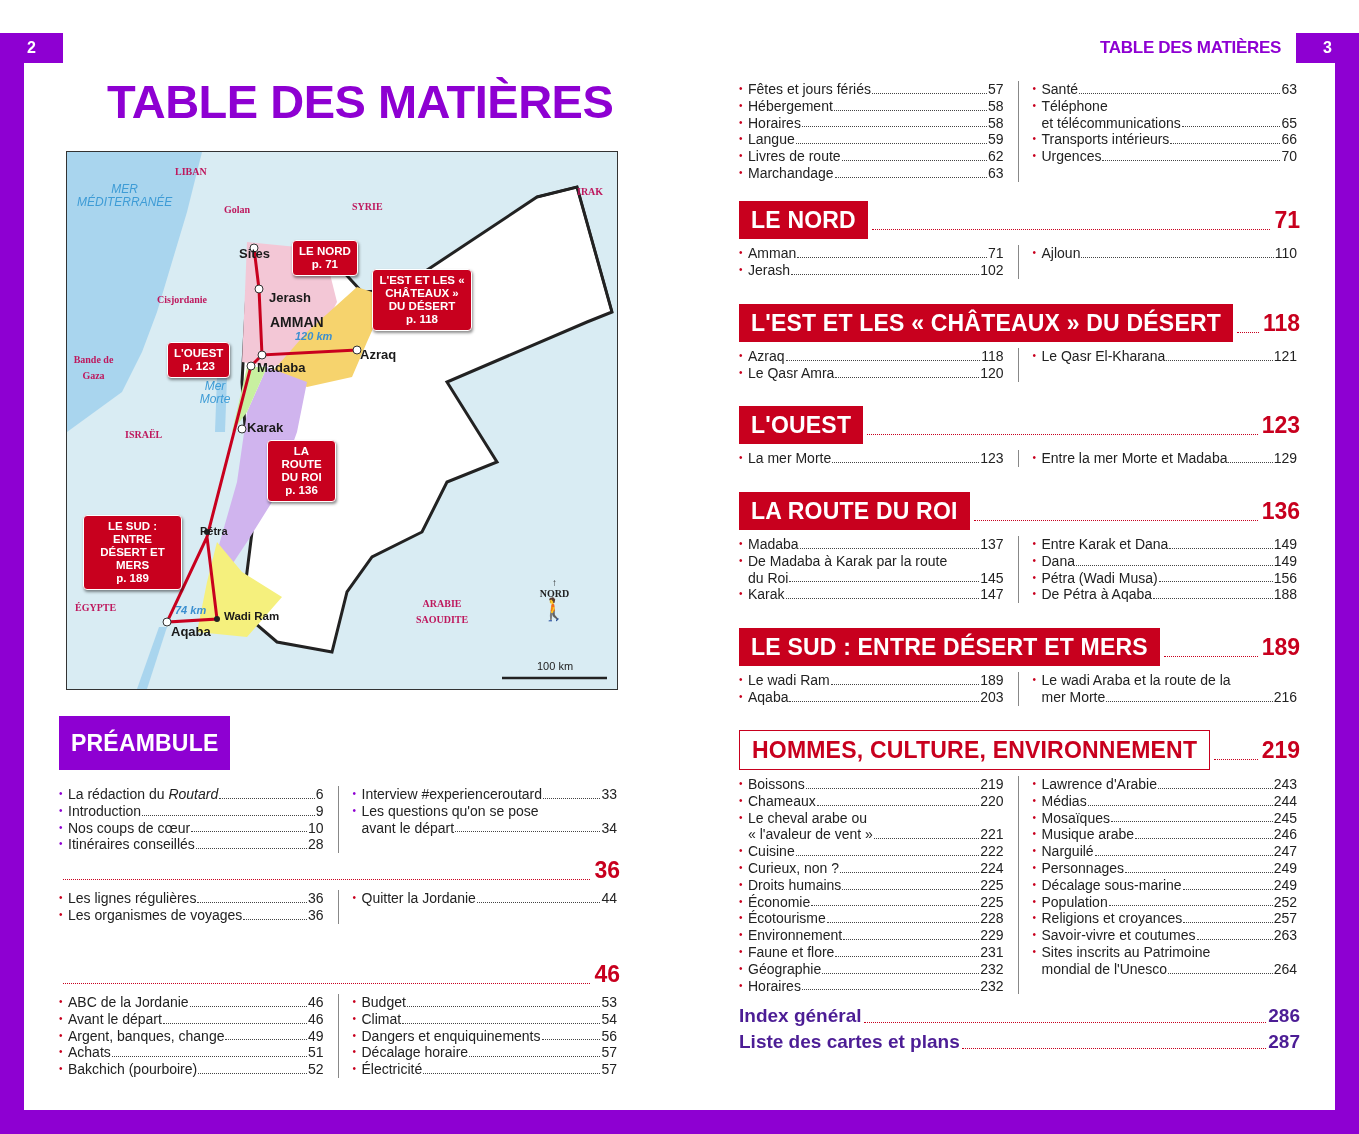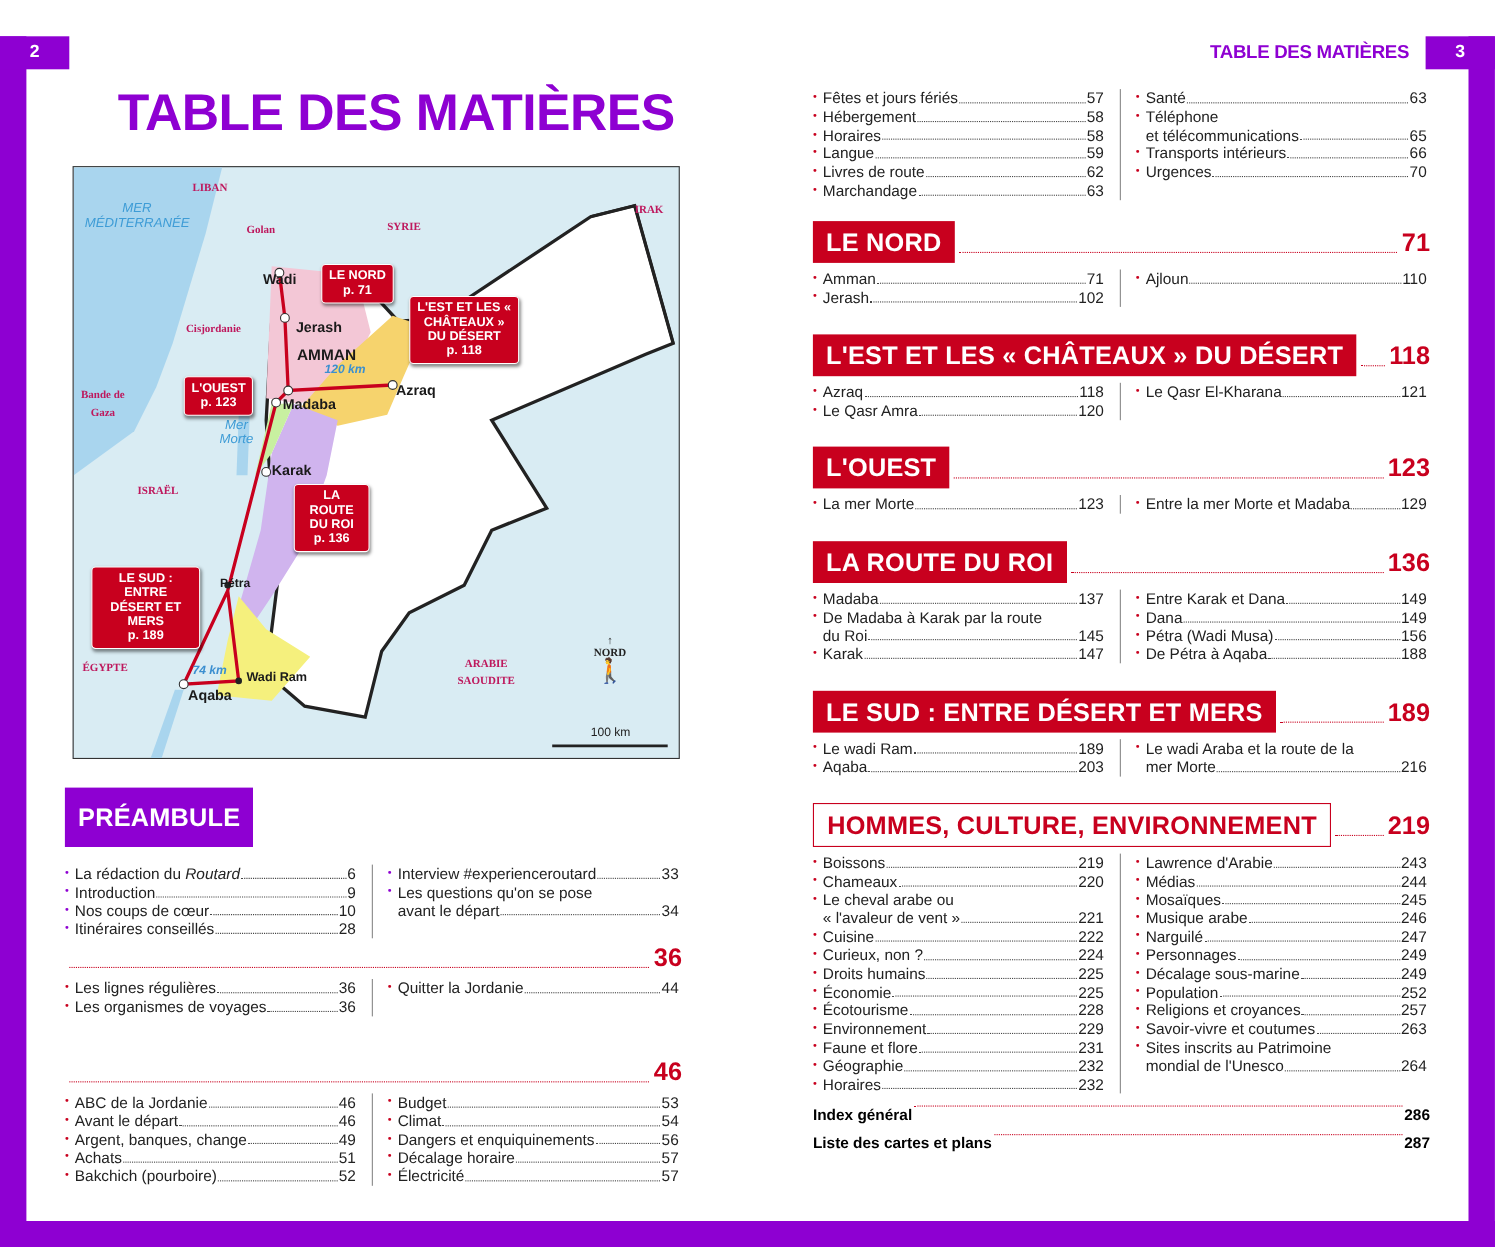--- a/index.html
+++ b/index.html
@@ -26,21 +26,21 @@
   .cols{display:flex;margin-top:6px;}
   .col{flex:1;font-size:14px;line-height:16.8px;}
   .col.left{padding-right:14px;border-right:1px solid #888;margin-right:14px;}
   .entry{display:flex;align-items:flex-end;}
   .entry .bullet{color:#c8001e;width:9px;flex:none;font-size:10px;}
   .entry .bullet.pur{color:#8e00d2;}
   .entry .txt{white-space:nowrap;}
   .entry .dots{flex:1;border-bottom:1px dotted #444;margin:0 1px 4px 1px;min-width:4px;}
   .entry .pg{white-space:nowrap;}
   .entry.cont{padding-left:9px;}
-  .final{position:absolute;left:739px;width:561px;display:flex;align-items:flex-start;color:#000000;font-weight:bold;font-size:14px;}
+  .final{position:absolute;left:739px;width:561px;display:flex;align-items:flex-end;color:#4c1d95;font-weight:bold;font-size:19px;}
   .final .dots{flex:1;border-bottom:1.5px dotted #c8001e;margin:0 2px 4px 2px;}
 </style>
 </head>
 <body>
 
 <div class="frame" style="left:0;top:33px;width:24px;height:1101px;"></div>
 <div class="frame" style="right:0;top:33px;width:24px;height:1101px;"></div>
 <div class="frame" style="left:0;top:1110px;width:1359px;height:24px;"></div>
 <div class="pagenum" style="left:0;width:63px;">2</div>
 <div class="pagenum" style="right:0;width:63px;">3</div>
@@ -82,29 +82,29 @@
 
     <path d="M150,225 L160,225 L158,280 L148,280 Z" fill="#a9d5ee"></path>
     <path d="M92,475 L100,475 L80,537 L70,537 Z" fill="#a9d5ee"></path>
 
     <line x1="435" y1="526" x2="540" y2="526" stroke="#222" stroke-width="2.5"></line>
   </svg>
   <div class="lbl" style="left:108px;top:12px;">LIBAN</div>
   <div class="lbl" style="left:285px;top:47px;">SYRIE</div>
   <div class="lbl" style="left:510px;top:32px;">IRAK</div>
   <div class="lbl" style="left:157px;top:50px;">Golan</div>
-  <div class="lbl" style="left:90px;top:140px;margin-left:12px;">Cisjordanie</div>
+  <div class="lbl" style="left:90px;top:140px;">Cisjordanie</div>
   <div class="lbl" style="left:4px;top:200px;width:45px;"><span>Bande de Gaza</span></div>
-  <div class="lbl" style="left:58px;top:275px;margin-top:12px;">ISRAËL</div>
+  <div class="lbl" style="left:58px;top:275px;">ISRAËL</div>
   <div class="lbl" style="left:8px;top:448px;">ÉGYPTE</div>
   <div class="lbl" style="left:335px;top:444px;width:80px;">ARABIE SAOUDITE</div>
   <div class="sea" style="left:10px;top:31px;width:95px;">MER MÉDITERRANÉE</div>
   <div class="sea" style="left:130px;top:228px;width:36px;">Mer Morte</div>
 
-  <div class="city" style="left:172px;top:94px;">Wadi</div>
+  <div class="city" style="left:172px;top:94px;">Sites</div>
   <div class="city" style="left:202px;top:138px;">Jerash</div>
   <div class="city" style="left:203px;top:162px;font-size:14px;">AMMAN</div>
   <div class="city" style="left:293px;top:195px;">Azraq</div>
   <div class="city" style="left:190px;top:208px;">Madaba</div>
   <div class="city" style="left:180px;top:268px;">Karak</div>
   <div class="city" style="left:133px;top:373px;font-size:11px;">Pétra</div>
   <div class="city" style="left:157px;top:458px;font-size:11.5px;">Wadi Ram</div>
   <div class="city" style="left:104px;top:472px;">Aqaba</div>
 
   <div class="dist" style="left:228px;top:178px;">120 km</div>

